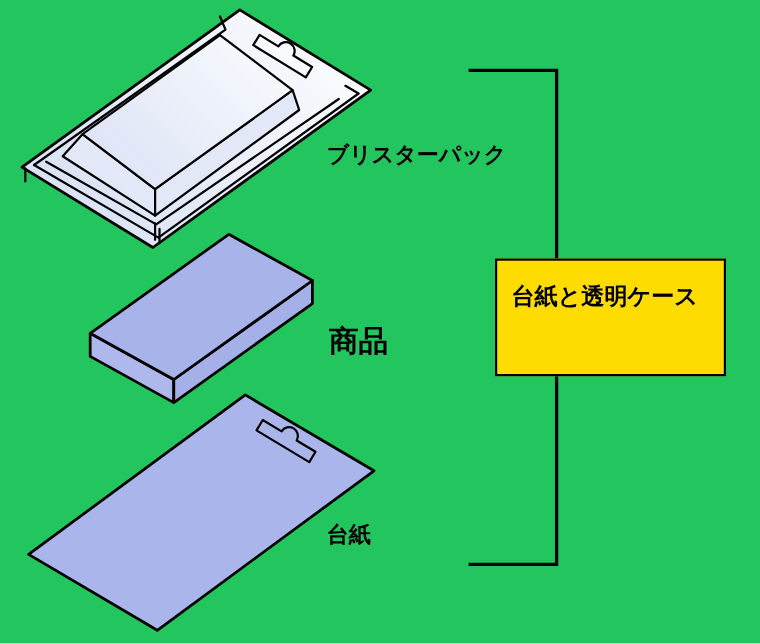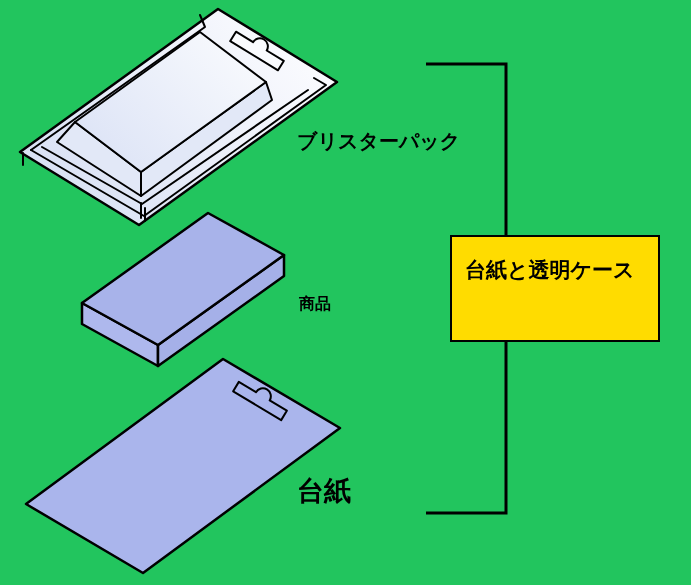--- a/index.html
+++ b/index.html
@@ -7,22 +7,22 @@
     position:relative; width:691px; height:585px; background:#22c55e;
     overflow:hidden;
     font-family:"Liberation Sans","DejaVu Sans",sans-serif;
   }
   .stage svg { position:absolute; left:0; top:0; }
   .label {
     position:absolute; font-weight:bold; color:#000;
     white-space:nowrap; line-height:1.2;
   }
   #label-blister  { left:297px; top:129px; font-size:20px; }
-  #label-product  { left:299px; top:294px; font-size:16px; }
-  #label-card     { left:297px; top:475px; font-size:27px; }
+  #label-product  { left:299px; top:294px; font-size:27px; }
+  #label-card     { left:297px; top:475px; font-size:20px; }
   .callout {
     position:absolute; left:450px; top:235px; width:210px; height:107px;
     background:#FFDC00; border:2px solid #000; box-sizing:border-box;
     padding:16px 0 0 13px; font-weight:bold; font-size:21px;
     line-height:33px; color:#000;
   }
 </style>
 </head>
 <body>
 

